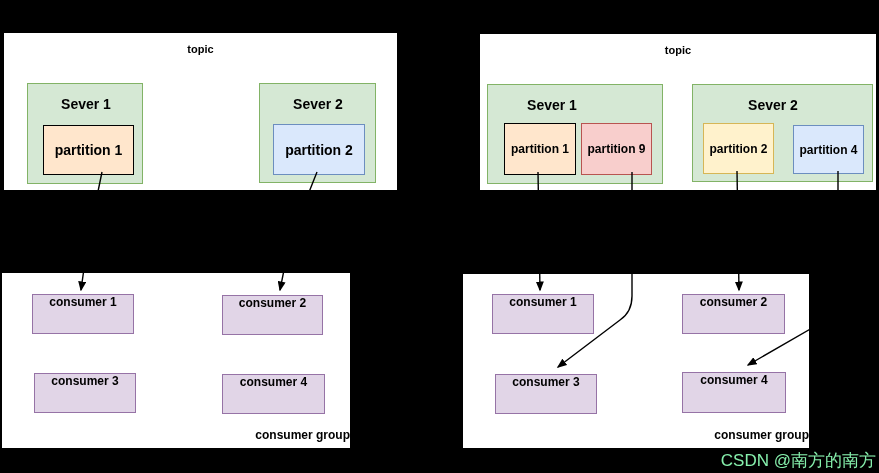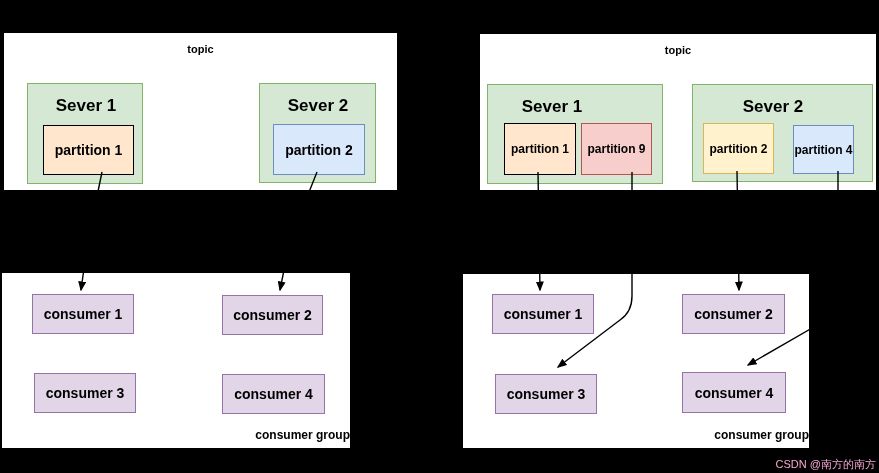--- a/index.html
+++ b/index.html
@@ -5,32 +5,32 @@
   html,body{margin:0;padding:0;}
   body{
     width:879px;height:473px;position:relative;overflow:hidden;
     background:#000000;
     font-family:"Liberation Sans",sans-serif;
     font-weight:bold;color:#000000;
   }
   .panel{position:absolute;background:#ffffff;border:2px solid #000000;box-sizing:border-box;}
   .topic-title{position:absolute;left:0;right:0;top:10px;text-align:center;font-size:11px;}
   .server{position:absolute;background:#d5e8d4;border:1px solid #82b366;box-sizing:border-box;}
-  .server-label{position:absolute;top:12px;transform:translateX(-50%);font-size:17px;white-space:nowrap;text-align:center;}
+  .server-label{position:absolute;top:12px;transform:translateX(-50%);font-size:14px;white-space:nowrap;text-align:center;}
   .part{position:absolute;box-sizing:border-box;display:flex;align-items:center;justify-content:center;white-space:nowrap;font-size:14px;}
   .part.small{font-size:12px;}
   .part.orange{background:#ffe6cc;border:1px solid #000000;}
   .part.blue{background:#dae8fc;border:1px solid #6c8ebf;}
   .part.red{background:#f8cecc;border:1px solid #b85450;}
   .part.yellow{background:#fff2cc;border:1px solid #d6b656;}
   .consumer{position:absolute;background:#e1d5e7;border:1px solid #9673a6;box-sizing:border-box;
-    display:flex;align-items:center;justify-content:center;font-size:14px;white-space:nowrap;}
+    display:flex;align-items:flex-start;justify-content:center;font-size:12px;white-space:nowrap;}
   .group-label{position:absolute;left:0;right:0;bottom:6px;text-align:right;font-size:12px;}
   .connectors{position:absolute;left:0;top:0;z-index:10;pointer-events:none;}
-  .watermark{position:absolute;right:3px;bottom:1px;font-size:11px;font-weight:normal;color:#f9a8d4;white-space:nowrap;}
+  .watermark{position:absolute;right:3px;bottom:1px;font-size:17px;font-weight:normal;color:#86efac;white-space:nowrap;}
 </style>
 </head>
 <body>
 
 <div class="panel" style="left:2px;top:31px;width:397px;height:161px;">
   <div class="topic-title">topic</div>
 
   <div class="server" style="left:23px;top:50px;width:116px;height:101px;">
     <div class="server-label" style="left:58px;">Sever 1</div>
     <div class="part orange" style="left:15px;top:41px;width:91px;height:50px;">
@@ -57,21 +57,21 @@
     <div class="part red small" style="left:93px;top:38px;width:71px;height:52px;">
       <span>partition 9</span>
     </div>
   </div>
 
   <div class="server" style="left:212px;top:50px;width:181px;height:98px;">
     <div class="server-label" style="left:80px;">Sever 2</div>
     <div class="part yellow small" style="left:10px;top:38px;width:71px;height:51px;">
       <span>partition 2</span>
     </div>
-    <div class="part blue small" style="left:100px;top:40px;width:61px;height:49px;">
+    <div class="part blue small" style="left:100px;top:40px;width:71px;height:49px;">
       <span>partition 4</span>
     </div>
   </div>
 </div>
 
 <div class="panel" style="left:0px;top:271px;width:352px;height:179px;">
   <div class="consumer" style="left:30px;top:21px;width:102px;height:40px;">
     <span>consumer 1</span>
   </div>
   <div class="consumer" style="left:220px;top:22px;width:101px;height:40px;">

